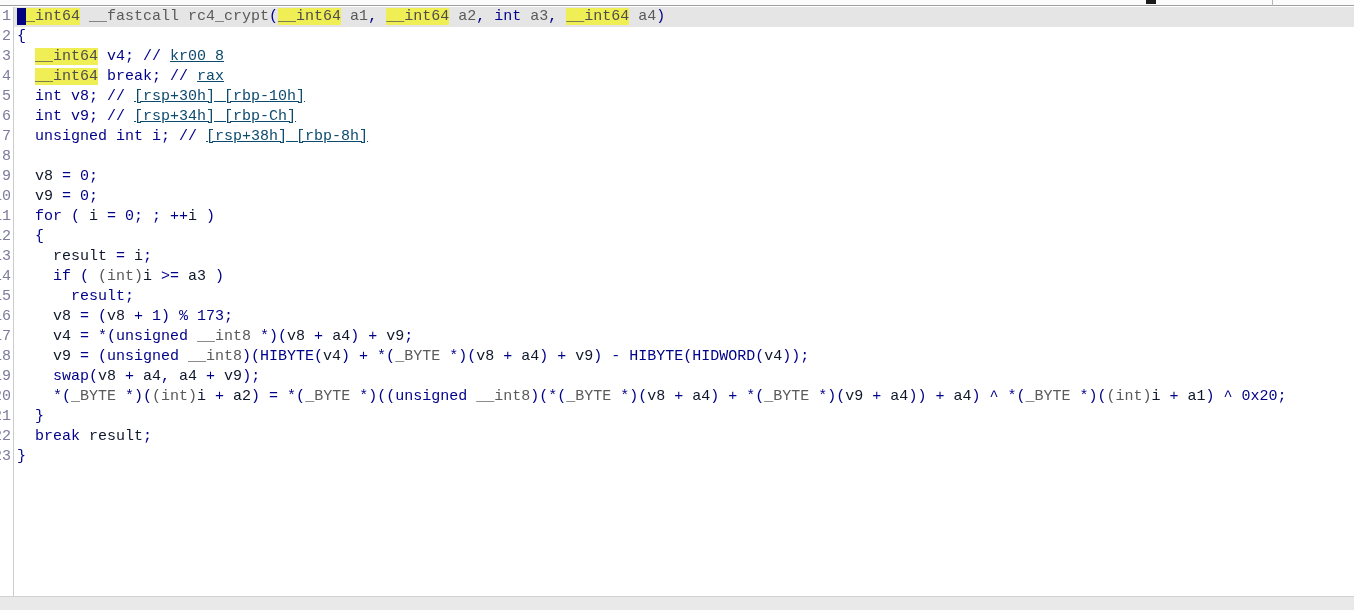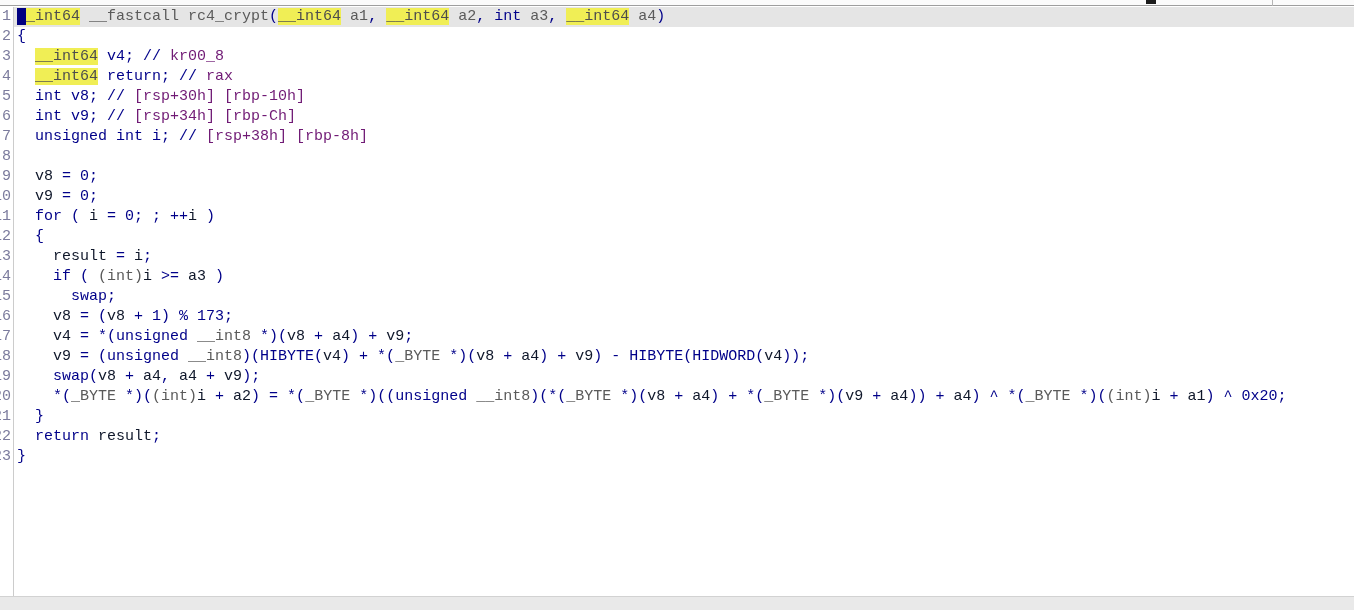--- a/index.html
+++ b/index.html
@@ -18,56 +18,56 @@
 
   .line { display:flex; height:20px; line-height:20px; font-size:15px; white-space:pre; }
   .gutter { flex:0 0 13px; width:13px; overflow:hidden; direction:rtl;
             padding-right:2px; color:#7b7b9d; background:#ffffff; }
   .code { flex:1 1 auto; padding-left:4px; }
   .line.current .code { background:#e5e5e5; }
 
   .tok-k { color:#000089; }                 
   .tok-g { color:#5a5a5a; }                 
   .tok-v { color:#0f172a; }                 
-  .tok-c { color:#701a75; }                 
+  .tok-c { color:#0c4a6e;text-decoration:underline; }                 
   .tok-hg { color:#4d4d4d; background:#f0ee55; } 
   .tok-cur { color:#000080; background:#000080; } 
 
   
   .hscroll { position:absolute; left:0; bottom:0; width:1354px; height:14px;
              background:#e9e9e9; border-top:1px solid #d2d2d2; }
 </style>
 </head>
 <body>
 
 <div class="top-strip">
   <span class="top-dash"></span>
   <span class="top-divider"></span>
 </div>
 
 <div class="code-view" id="code-view">
     <div class="line current"><span class="gutter">1</span><span class="code"><span class="tok-cur">_</span><span class="tok-hg">_int64</span><span class="tok-g"> __fastcall rc4_crypt</span><span class="tok-k">(</span><span class="tok-hg">__int64</span><span class="tok-k"> </span><span class="tok-g">a1</span><span class="tok-k">, </span><span class="tok-hg">__int64</span><span class="tok-k"> </span><span class="tok-g">a2</span><span class="tok-k">, int </span><span class="tok-g">a3</span><span class="tok-k">, </span><span class="tok-hg">__int64</span><span class="tok-k"> </span><span class="tok-g">a4</span><span class="tok-k">)</span></span></div>
     <div class="line"><span class="gutter">2</span><span class="code"><span class="tok-k">{</span></span></div>
     <div class="line"><span class="gutter">3</span><span class="code"><span class="tok-k">  </span><span class="tok-hg">__int64</span><span class="tok-k"> v4; // </span><span class="tok-c">kr00_8</span></span></div>
-    <div class="line"><span class="gutter">4</span><span class="code"><span class="tok-k">  </span><span class="tok-hg">__int64</span><span class="tok-k"> return; // </span><span class="tok-c">rax</span></span></div>
+    <div class="line"><span class="gutter">4</span><span class="code"><span class="tok-k">  </span><span class="tok-hg">__int64</span><span class="tok-k"> break; // </span><span class="tok-c">rax</span></span></div>
     <div class="line"><span class="gutter">5</span><span class="code"><span class="tok-k">  int v8; // </span><span class="tok-c">[rsp+30h] [rbp-10h]</span></span></div>
     <div class="line"><span class="gutter">6</span><span class="code"><span class="tok-k">  int v9; // </span><span class="tok-c">[rsp+34h] [rbp-Ch]</span></span></div>
     <div class="line"><span class="gutter">7</span><span class="code"><span class="tok-k">  unsigned int i; // </span><span class="tok-c">[rsp+38h] [rbp-8h]</span></span></div>
     <div class="line"><span class="gutter">8</span><span class="code"></span></div>
     <div class="line"><span class="gutter">9</span><span class="code"><span class="tok-k">  </span><span class="tok-v">v8</span><span class="tok-k"> = 0;</span></span></div>
     <div class="line"><span class="gutter">10</span><span class="code"><span class="tok-k">  </span><span class="tok-v">v9</span><span class="tok-k"> = 0;</span></span></div>
     <div class="line"><span class="gutter">11</span><span class="code"><span class="tok-k">  for ( </span><span class="tok-v">i</span><span class="tok-k"> = 0; ; ++</span><span class="tok-v">i</span><span class="tok-k"> )</span></span></div>
     <div class="line"><span class="gutter">12</span><span class="code"><span class="tok-k">  {</span></span></div>
     <div class="line"><span class="gutter">13</span><span class="code"><span class="tok-k">    </span><span class="tok-v">result</span><span class="tok-k"> = </span><span class="tok-v">i</span><span class="tok-k">;</span></span></div>
     <div class="line"><span class="gutter">14</span><span class="code"><span class="tok-k">    if ( </span><span class="tok-g">(int)</span><span class="tok-v">i</span><span class="tok-k"> &gt;= </span><span class="tok-v">a3</span><span class="tok-k"> )</span></span></div>
-    <div class="line"><span class="gutter">15</span><span class="code"><span class="tok-k">      swap;</span></span></div>
+    <div class="line"><span class="gutter">15</span><span class="code"><span class="tok-k">      result;</span></span></div>
     <div class="line"><span class="gutter">16</span><span class="code"><span class="tok-k">    </span><span class="tok-v">v8</span><span class="tok-k"> = (</span><span class="tok-v">v8</span><span class="tok-k"> + 1) % 173;</span></span></div>
     <div class="line"><span class="gutter">17</span><span class="code"><span class="tok-k">    </span><span class="tok-v">v4</span><span class="tok-k"> = *(unsigned </span><span class="tok-g">__int8</span><span class="tok-k"> *)(</span><span class="tok-v">v8</span><span class="tok-k"> + </span><span class="tok-v">a4</span><span class="tok-k">) + </span><span class="tok-v">v9</span><span class="tok-k">;</span></span></div>
     <div class="line"><span class="gutter">18</span><span class="code"><span class="tok-k">    </span><span class="tok-v">v9</span><span class="tok-k"> = (unsigned </span><span class="tok-g">__int8</span><span class="tok-k">)(HIBYTE(</span><span class="tok-v">v4</span><span class="tok-k">) + *(</span><span class="tok-g">_BYTE</span><span class="tok-k"> *)(</span><span class="tok-v">v8</span><span class="tok-k"> + </span><span class="tok-v">a4</span><span class="tok-k">) + </span><span class="tok-v">v9</span><span class="tok-k">) - HIBYTE(HIDWORD(</span><span class="tok-v">v4</span><span class="tok-k">));</span></span></div>
     <div class="line"><span class="gutter">19</span><span class="code"><span class="tok-k">    swap(</span><span class="tok-v">v8</span><span class="tok-k"> + </span><span class="tok-v">a4</span><span class="tok-k">, </span><span class="tok-v">a4</span><span class="tok-k"> + </span><span class="tok-v">v9</span><span class="tok-k">);</span></span></div>
     <div class="line"><span class="gutter">20</span><span class="code"><span class="tok-k">    *(</span><span class="tok-g">_BYTE</span><span class="tok-k"> *)(</span><span class="tok-g">(int)</span><span class="tok-v">i</span><span class="tok-k"> + </span><span class="tok-v">a2</span><span class="tok-k">) = *(</span><span class="tok-g">_BYTE</span><span class="tok-k"> *)((unsigned </span><span class="tok-g">__int8</span><span class="tok-k">)(*(</span><span class="tok-g">_BYTE</span><span class="tok-k"> *)(</span><span class="tok-v">v8</span><span class="tok-k"> + </span><span class="tok-v">a4</span><span class="tok-k">) + *(</span><span class="tok-g">_BYTE</span><span class="tok-k"> *)(</span><span class="tok-v">v9</span><span class="tok-k"> + </span><span class="tok-v">a4</span><span class="tok-k">)) + </span><span class="tok-v">a4</span><span class="tok-k">) ^ *(</span><span class="tok-g">_BYTE</span><span class="tok-k"> *)(</span><span class="tok-g">(int)</span><span class="tok-v">i</span><span class="tok-k"> + </span><span class="tok-v">a1</span><span class="tok-k">) ^ 0x20;</span></span></div>
     <div class="line"><span class="gutter">21</span><span class="code"><span class="tok-k">  }</span></span></div>
-    <div class="line"><span class="gutter">22</span><span class="code"><span class="tok-k">  return </span><span class="tok-v">result</span><span class="tok-k">;</span></span></div>
+    <div class="line"><span class="gutter">22</span><span class="code"><span class="tok-k">  break </span><span class="tok-v">result</span><span class="tok-k">;</span></span></div>
     <div class="line"><span class="gutter">23</span><span class="code"><span class="tok-k">}</span></span></div>
   </div>
 <div class="gutter-sep"></div>
 
 <div class="hscroll"></div>
 
 </body></html>

